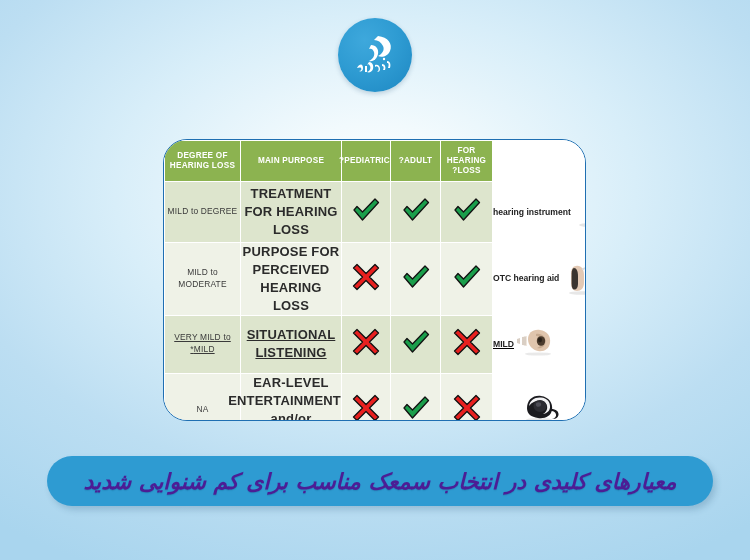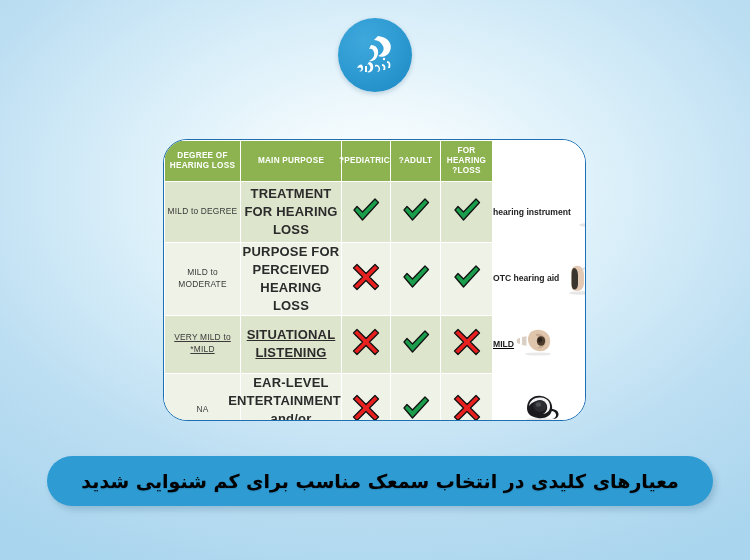--- a/index.html
+++ b/index.html
@@ -102,26 +102,27 @@
   
   #banner{
     position:absolute;left:47px;top:456px;width:666px;height:50px;
     background:#2e9bd2;
     border-radius:25px;
     box-shadow:3px 4px 6px rgba(30,80,120,.22);
     display:flex;align-items:center;justify-content:center;
     box-sizing:border-box;padding:0 22px;
   }
   #banner-text{
-    color:#000000;
+    color:#4c1d95;
     font-family:"DejaVu Sans","Liberation Sans",sans-serif;
-    font-size:19px;font-weight:bold;
+    font-size:22px;font-weight:bold;
     direction:rtl;white-space:nowrap;
     letter-spacing:-0.2px;
     text-shadow:0 1px 1px rgba(0,60,100,.18);
+    font-style:italic;
   }
 </style>
 </head>
 <body>
 
 <div id="page">
 
   <div id="logo-wrap">
     <div class="logo-circle">
       <svg width="74" height="74" viewBox="0 0 74 74" aria-hidden="true">

